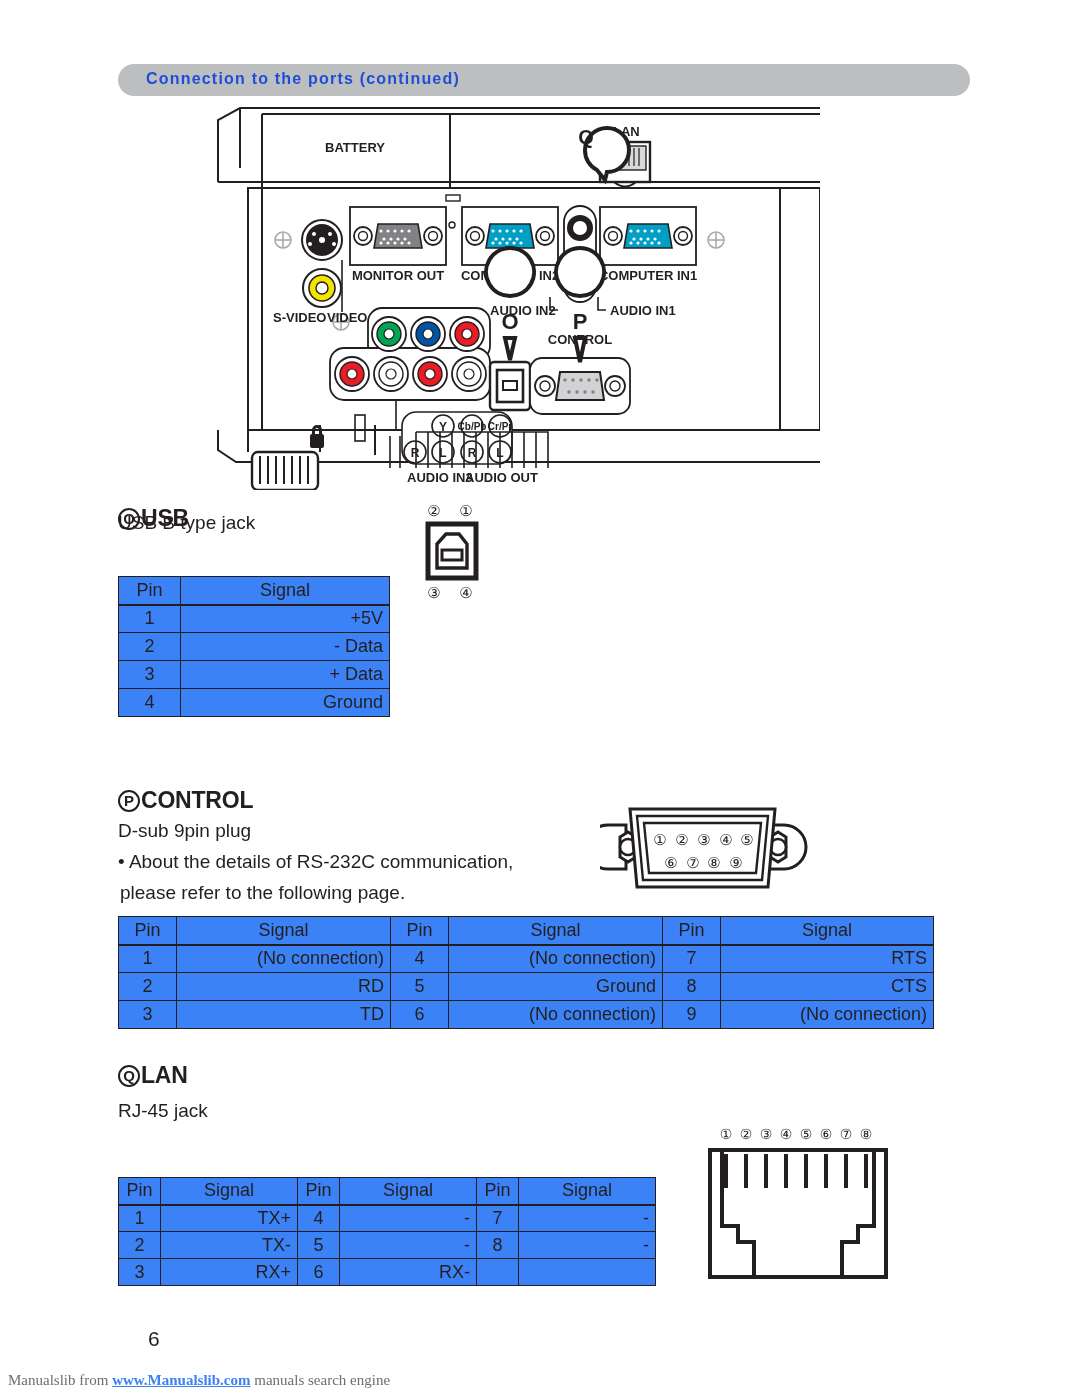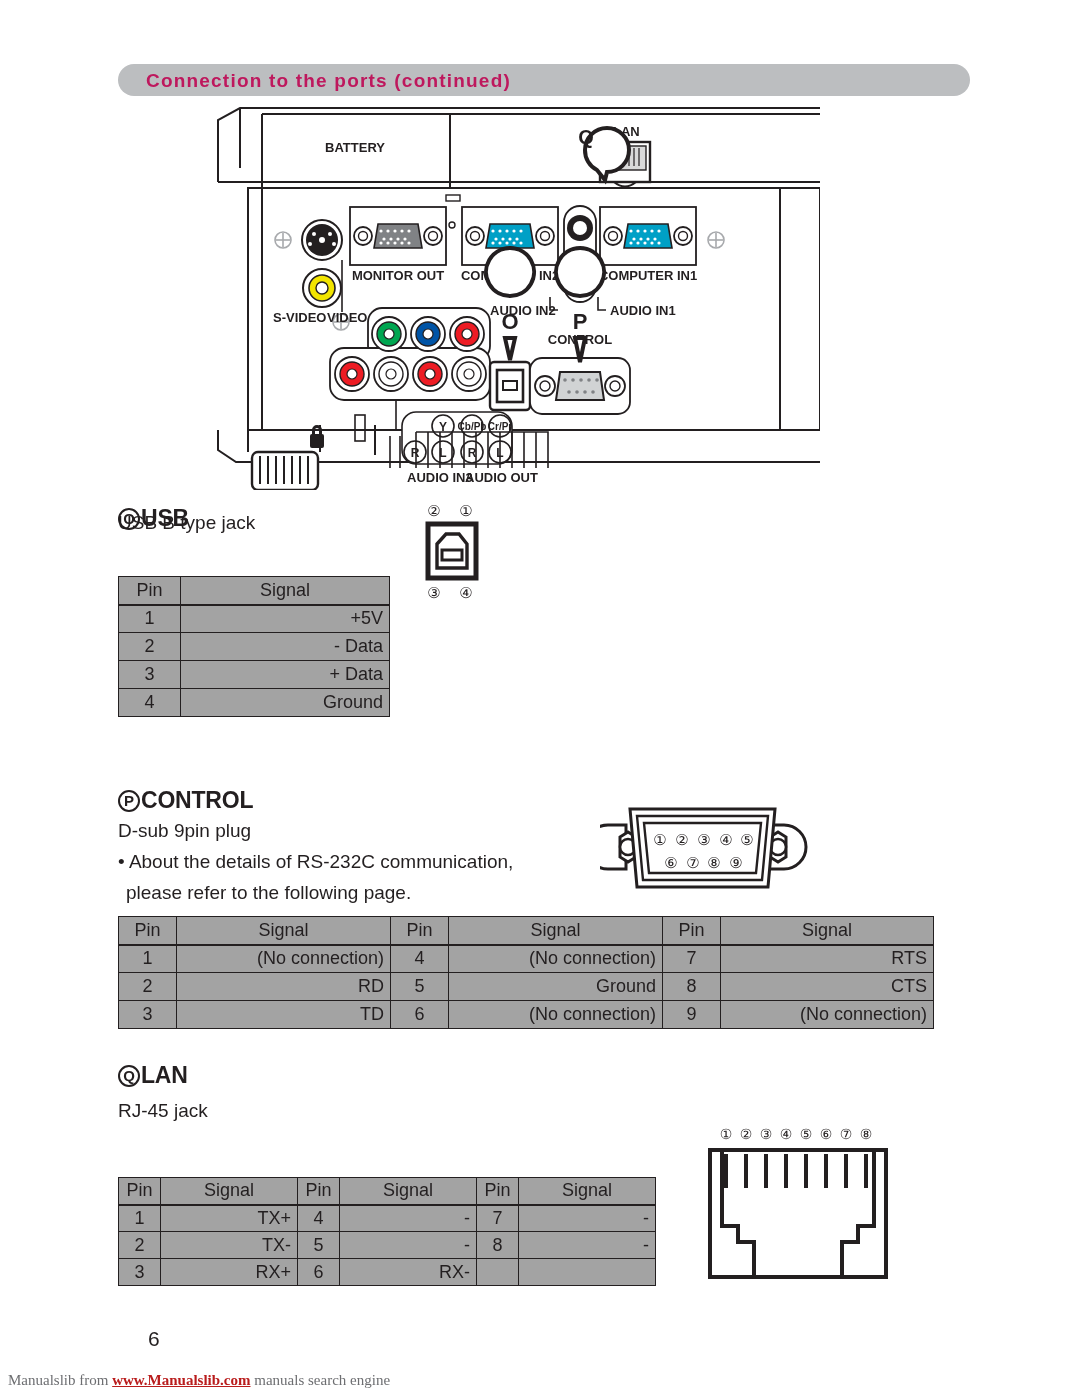--- a/index.html
+++ b/index.html
@@ -12,21 +12,21 @@
     overflow:hidden;
   }
 
   
   .header-band{
     position:absolute; left:118px; top:64px; width:852px; height:32px;
     background:#bcbec0; border-radius:16px;
   }
   .header-title{
     position:absolute; left:146px; top:70px;
-    font-size:19px; font-weight:bold; color:#be185d;
+    font-size:16px; font-weight:bold; color:#1d4ed8;
     letter-spacing:1.2px; white-space:nowrap;
   }
 
   
   .diagram{ position:absolute; left:200px; top:100px; width:620px; height:390px; }
   .diagram svg{ display:block; }
 
   
   .sec-head{
     position:absolute; font-size:23px; font-weight:bold; letter-spacing:-0.2px;
@@ -36,21 +36,21 @@
     display:inline-flex; align-items:center; justify-content:center;
     width:22px; height:22px; border:2.2px solid #231f20; border-radius:50%;
     font-size:15px; font-weight:bold; line-height:1; box-sizing:border-box;
   }
   .sub-line{
     position:absolute; font-size:19px; white-space:nowrap; color:#231f20;
   }
 
   
   table.pin{
-    position:absolute; border-collapse:collapse; background:#a3a3a3;
+    position:absolute; border-collapse:collapse; background:#3b82f6;
     border:1.6px solid #231f20;
   }
   table.pin td, table.pin th{
     border:1.1px solid #231f20;
     font-size:18px; font-weight:normal; color:#231f20;
     padding:2px 6px; height:28px; box-sizing:border-box;
   }
   table.pin th{ text-align:center; font-weight:normal; }
   table.pin td.pinno{ text-align:center; }
   table.pin td.sig{ text-align:right; }
@@ -80,21 +80,21 @@
   
   .page-num{
     position:absolute; left:148px; top:1327px;
     font-size:21px; color:#231f20;
   }
   .dl-line{
     position:absolute; left:8px; top:1372px;
     font-family:"Liberation Serif", serif; font-size:15px; color:#6d6e71;
     white-space:nowrap;
   }
-  .dl-link{ color:#b91c1c; text-decoration:underline; font-weight:bold; }
+  .dl-link{ color:#3b82f6; text-decoration:underline; font-weight:bold; }
 </style>
 </head>
 <body>
 
 <div class="header-band"></div>
 <div class="header-title">Connection to the ports (continued)</div>
 
 <div class="diagram">
 <svg width="620" height="390" viewBox="0 0 620 390" xmlns="http://www.w3.org/2000/svg">
   <g fill="none" stroke="#231f20" stroke-width="2">
@@ -433,21 +433,21 @@
   </tr>
 </tbody>
   </table>
 
 <div class="sec-head" style="left:118px; top:787px;">
   <span class="circ">P</span>
     <span>CONTROL</span>
 </div>
 <div class="sub-line" style="left:118px; top:820px;">D-sub 9pin plug</div>
 <div class="sub-line" style="left:118px; top:851px;">• About the details of RS-232C communication,</div>
-<div class="sub-line" style="left:126px; top:882px;">please refer to the following page.</div>
+<div class="sub-line" style="left:120px; top:882px;">please refer to the following page.</div>
 
 <div class="conn" id="dsub-conn">
 <svg width="210" height="105" viewBox="0 0 210 105" xmlns="http://www.w3.org/2000/svg">
 
   <g fill="#ffffff" stroke="#231f20" stroke-width="3">
     <path d="M8,30 a22,22 0 0,0 0,44 l18,0 l0,-44 Z"></path>
     <path d="M184,30 a22,22 0 0,1 0,44 l-18,0 l0,-44 Z"></path>
   </g>
   <polygon points="20,42 28,37 36,42 36,62 28,67 20,62" fill="#ffffff" stroke="#231f20" stroke-width="3"></polygon>
   <circle cx="28" cy="52" r="8" fill="#ffffff" stroke="#231f20" stroke-width="2.6"></circle>

